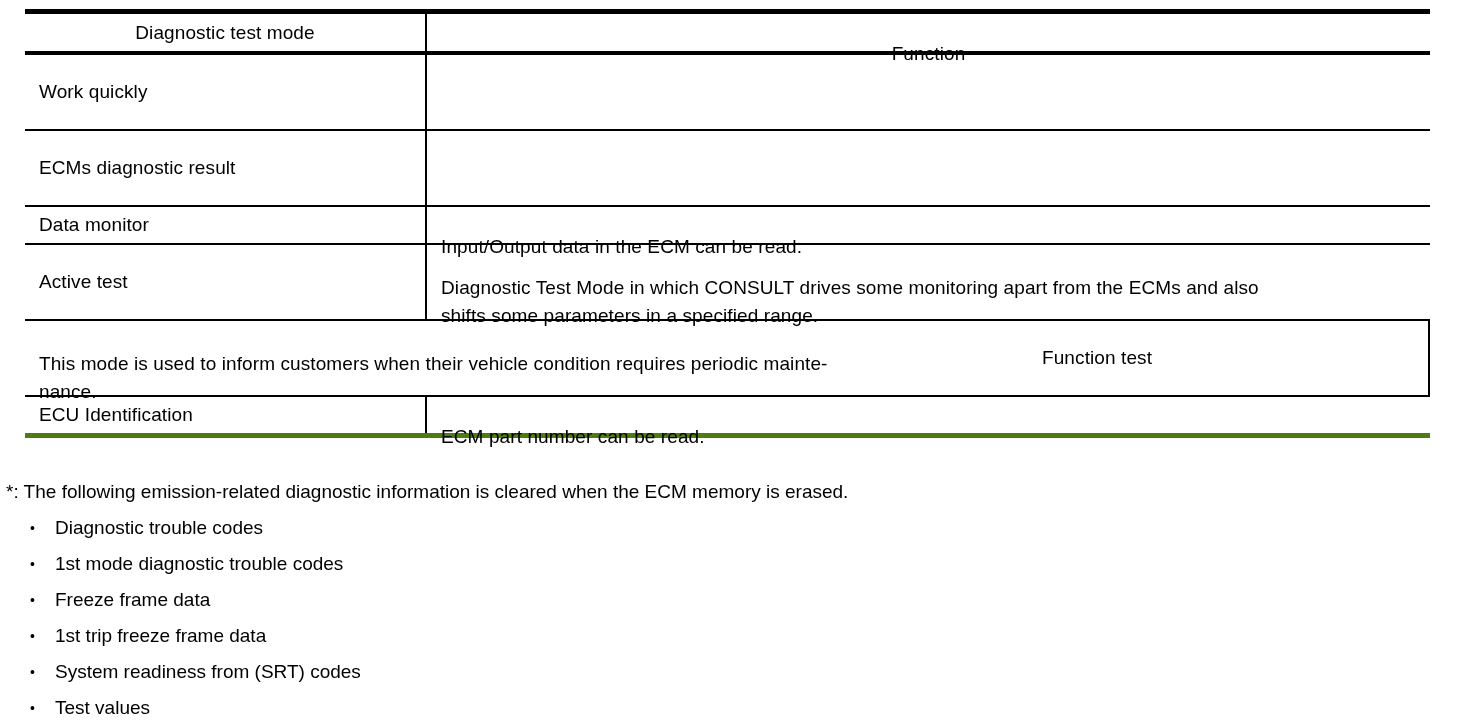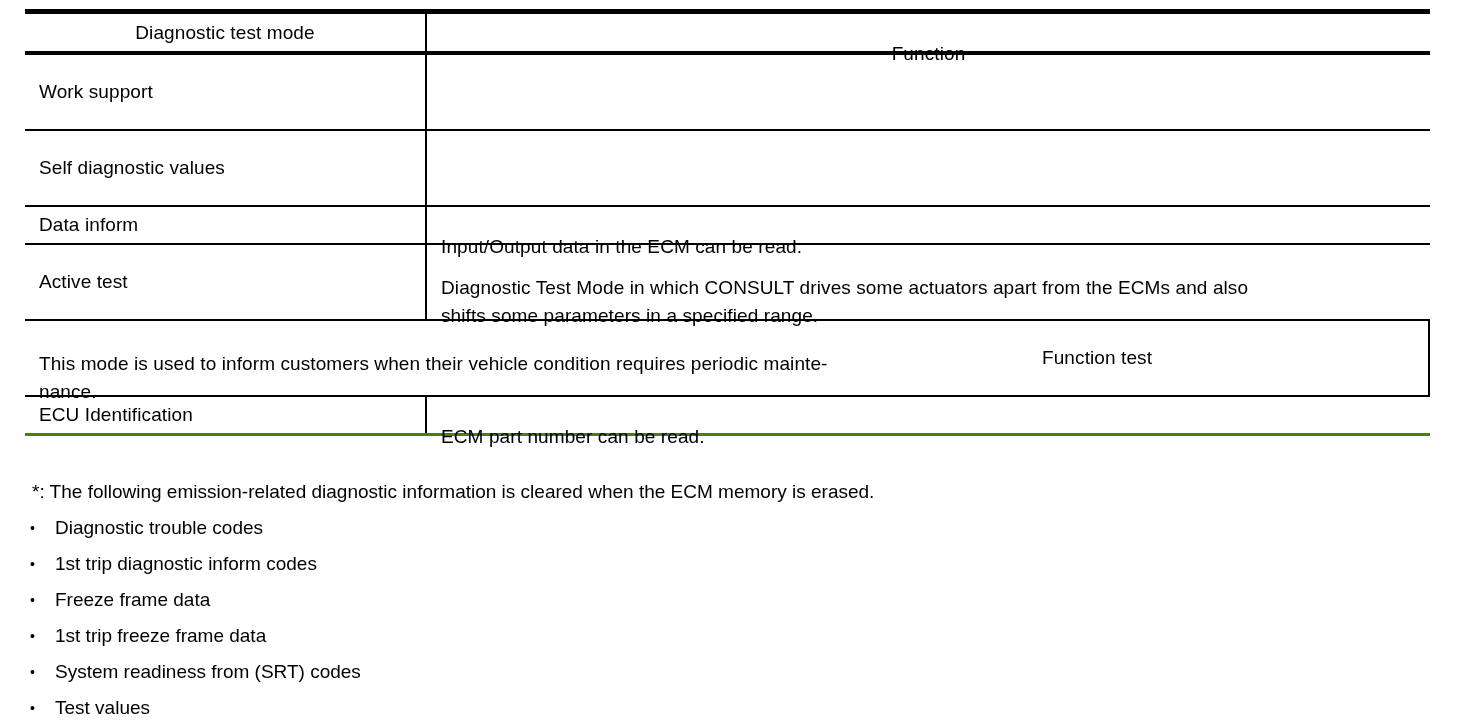--- a/index.html
+++ b/index.html
@@ -2,68 +2,68 @@
 <html><head>
 <meta charset="utf-8">
 <style>
   html,body{margin:0;padding:0;background:#ffffff;}
   .page{
     position:relative;width:1472px;height:726px;background:#ffffff;
     font-family:"Liberation Sans",sans-serif;color:#000000;overflow:hidden;
   }
   .diag-table{
     position:absolute;left:25px;top:9px;width:1405px;
-    border-top:5px solid #000;border-bottom:3px solid #4d7c0f;
+    border-top:5px solid #000;border-bottom:5px solid #4d7c0f;
   }
   .trow{display:flex;align-items:stretch;border-bottom:2px solid #000;}
   .trow.header{border-bottom:4px solid #000;}
   .trow:last-child{border-bottom:none;justify-content:space-between;}
   .cell{
     box-sizing:border-box;display:flex;align-items:center;
     font-size:19px;line-height:28px;letter-spacing:0.1px;
   }
   .cell.mode{width:402px;border-right:2px solid #000;padding-left:14px;}
   .cell.func{flex:1;padding:0 10px 0 14px;white-space:pre-line;margin-top:40px;}
   .trow.header .cell{justify-content:center;padding:0;}
   .h-head{height:37px;}
   .h-tall{height:74px;}
   .h-short{height:36px;}
-  .footnote{position:absolute;left:32px;top:480px;font-size:19px;line-height:24px;}
+  .footnote{position:absolute;left:6px;top:480px;font-size:19px;line-height:24px;}
   .bullets{position:absolute;left:30px;top:510px;margin:0;padding:0;list-style:none;}
   .bullets li{height:36px;display:flex;align-items:center;font-size:19px;}
   .dot{display:inline-block;width:25px;font-size:14px;}
 </style>
 </head>
 <body>
 
 <div class="page">
 
   <div class="diag-table">
 
     <div class="trow header h-head">
       <div class="cell mode">Diagnostic test mode</div>
       <div class="cell func">Function</div>
     </div>
 
     <div class="trow h-tall">
-      <div class="cell mode">Work support</div>
+      <div class="cell mode">Work quickly</div>
     </div>
 
     <div class="trow h-tall">
-      <div class="cell mode">Self diagnostic values</div>
+      <div class="cell mode">ECMs diagnostic result</div>
     </div>
 
     <div class="trow h-short">
-      <div class="cell mode">Data inform</div>
+      <div class="cell mode">Data monitor</div>
       <div class="cell func">Input/Output data in the ECM can be read.</div>
     </div>
 
     <div class="trow h-tall">
       <div class="cell mode">Active test</div>
-      <div class="cell func">Diagnostic Test Mode in which CONSULT drives some actuators apart from the ECMs and also
+      <div class="cell func">Diagnostic Test Mode in which CONSULT drives some monitoring apart from the ECMs and also
 shifts some parameters in a specified range.</div>
     </div>
 
 
     <div class="trow h-tall">
       <div class="cell func">This mode is used to inform customers when their vehicle condition requires periodic mainte-
 nance.</div>
       <div class="cell mode">Function test</div>
     </div>
 
@@ -76,21 +76,21 @@
 
   <div class="footnote">*: The following emission-related diagnostic information is cleared when the ECM memory is erased.</div>
 
   <ul class="bullets">
     <li>
       <span class="dot">•</span>
       <span>Diagnostic trouble codes</span>
     </li>
     <li>
       <span class="dot">•</span>
-      <span>1st trip diagnostic inform codes</span>
+      <span>1st mode diagnostic trouble codes</span>
     </li>
     <li>
       <span class="dot">•</span>
       <span>Freeze frame data</span>
     </li>
     <li>
       <span class="dot">•</span>
       <span>1st trip freeze frame data</span>
     </li>
     <li>

